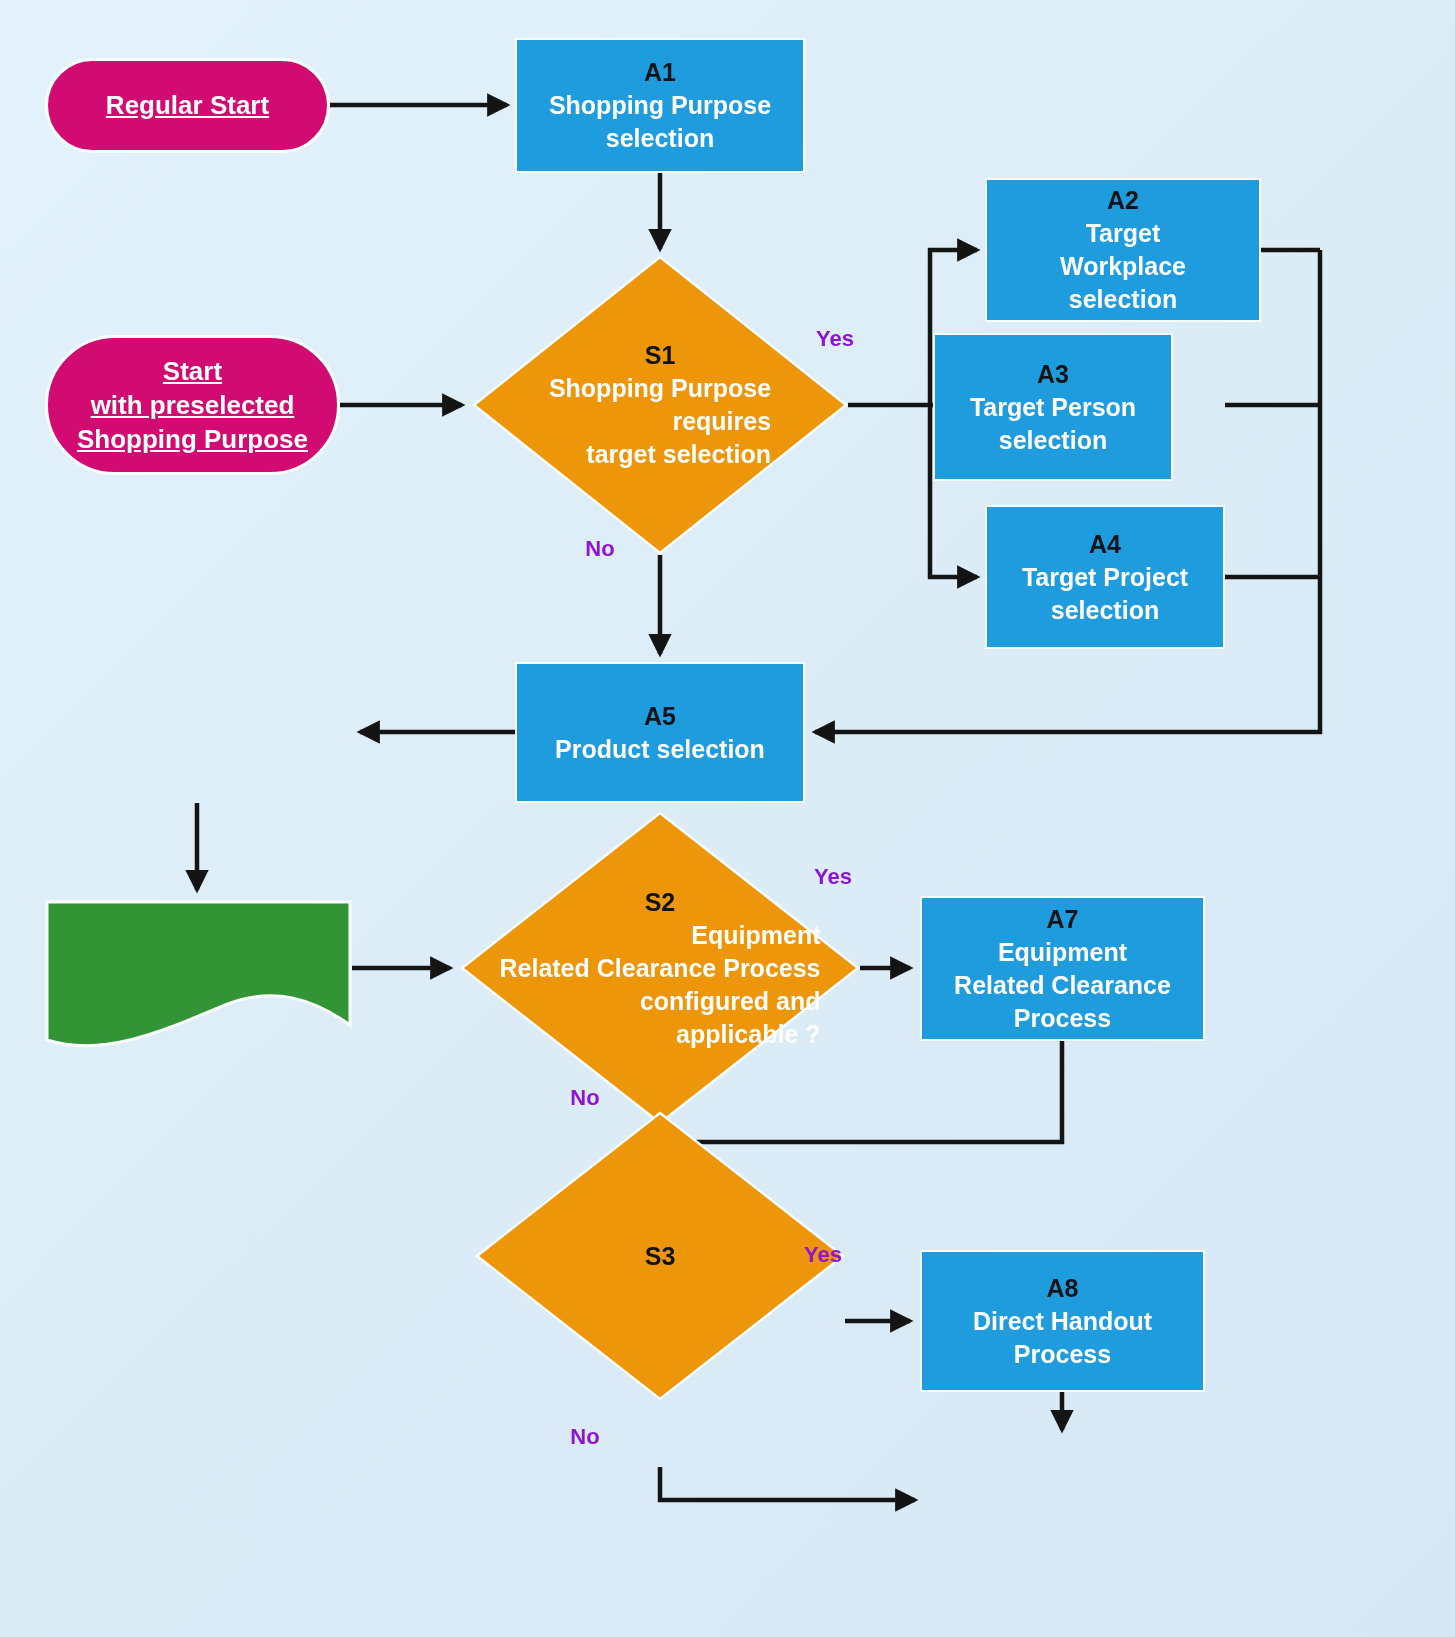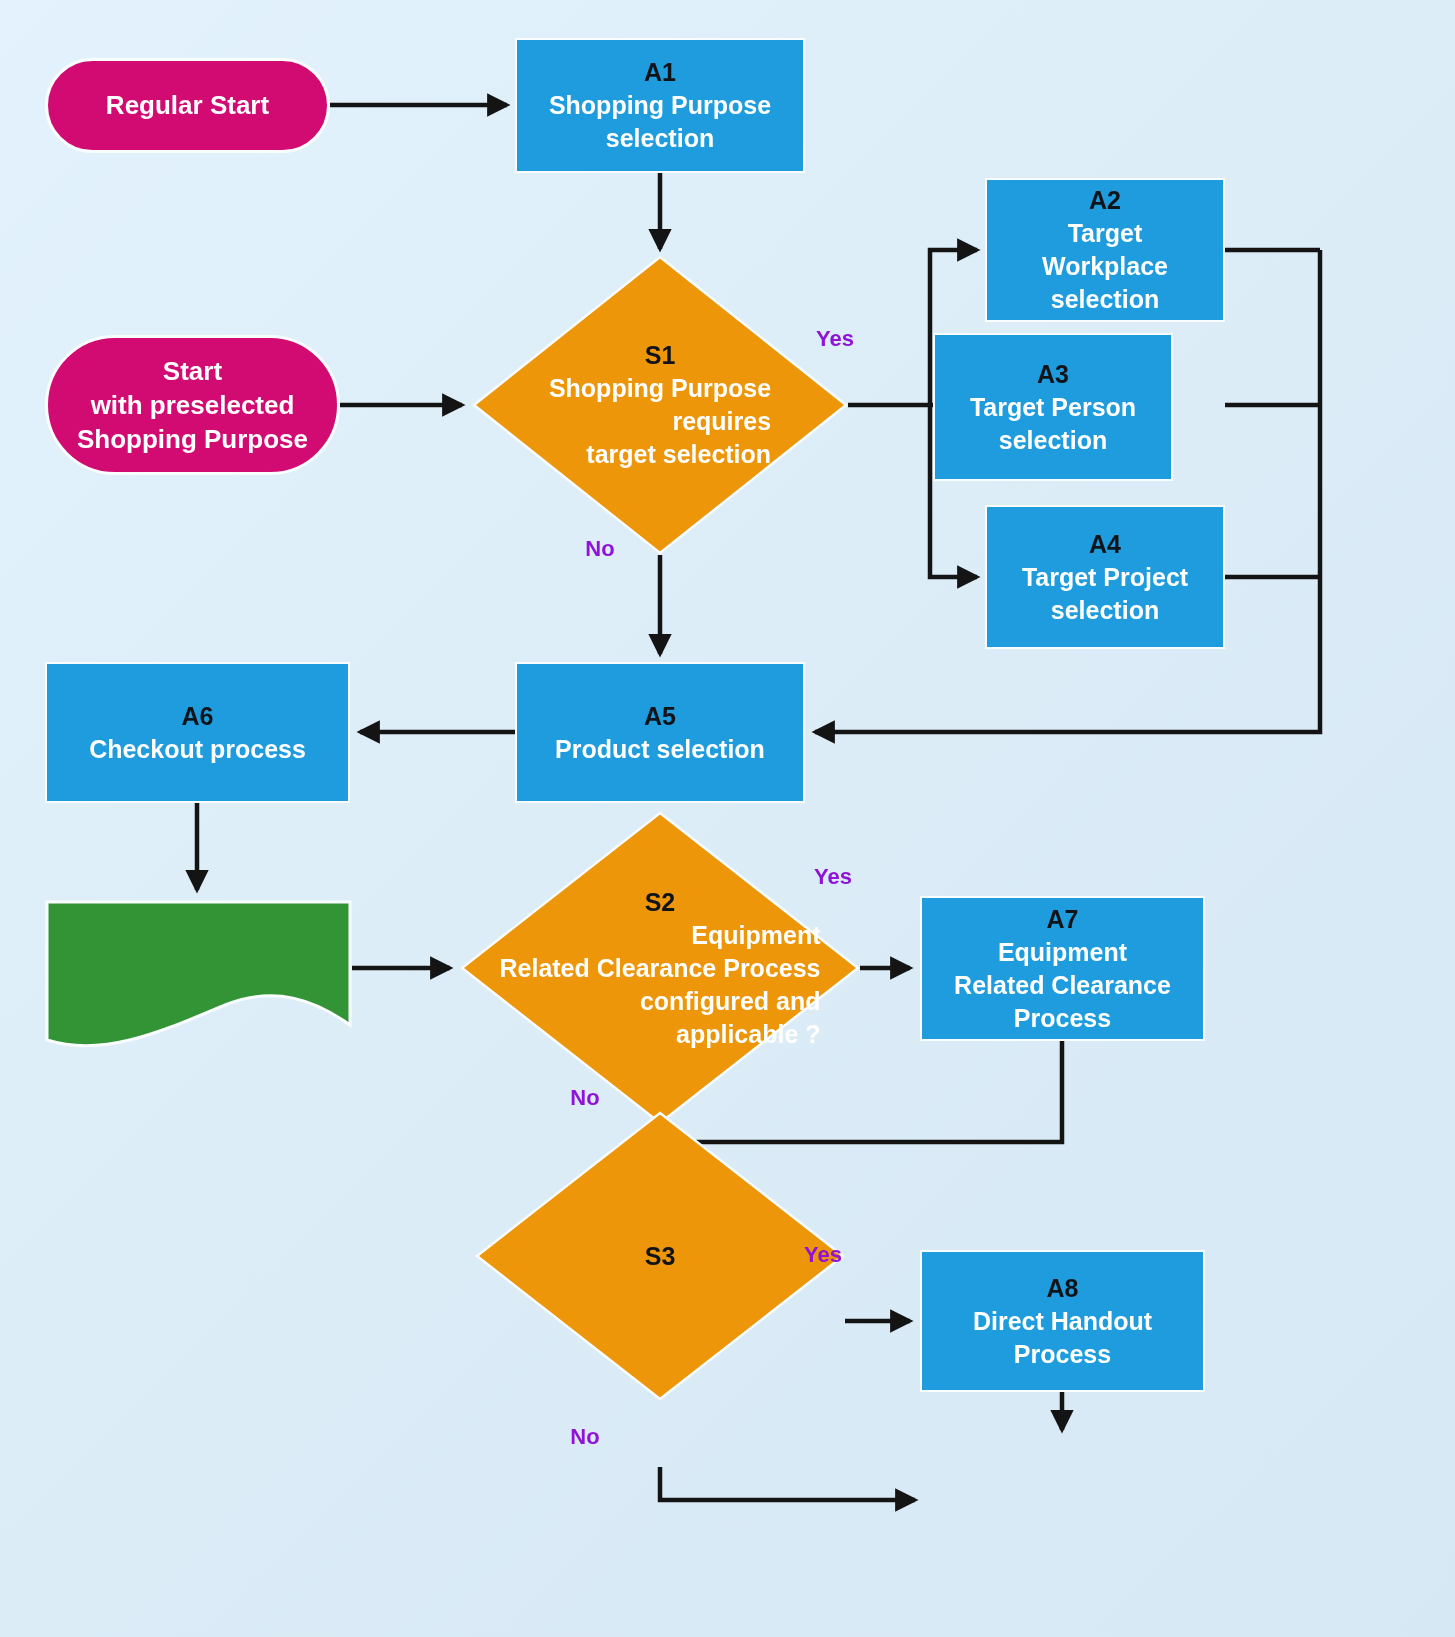--- a/index.html
+++ b/index.html
@@ -41,20 +41,21 @@
   .nlabel{
     color:#ffffff;font-weight:bold;font-size:25px;line-height:1.32;
     white-space:pre-line;
   }
   .pill{
     background:var(--terminal-pink);
     border:3px solid var(--shape-outline-white);
     border-radius:70px;
     color:#fff;font-weight:bold;font-size:26px;line-height:1.32;
     white-space:pre-line;
+    text-decoration:underline;
   }
   .shape-svg{position:absolute;inset:0;width:100%;height:100%;}
   .diamond polygon{
     fill:var(--decision-orange);
     stroke:var(--shape-outline-white);stroke-width:2.5;
   }
   .doc path.docshape{
     fill:var(--document-green);
     stroke:var(--shape-outline-white);stroke-width:3;
   }
@@ -111,21 +112,21 @@
 Shopping Purpose</span>
   </div>
 
 
   <div class="node box" style="left:515px;top:38px;width:290px;height:135px">
     <span class="nid">A1</span>
     <span class="nlabel">Shopping Purpose
 selection</span>
   </div>
 
-  <div class="node box" style="left:985px;top:178px;width:240px;height:144px">
+  <div class="node box" style="left:985px;top:178px;width:276px;height:144px">
     <span class="nid">A2</span>
     <span class="nlabel">Target
 Workplace
 selection</span>
   </div>
 
   <div class="node box" style="left:933px;top:333px;width:240px;height:148px">
     <span class="nid">A3</span>
     <span class="nlabel">Target Person
 selection</span>
@@ -135,24 +136,20 @@
     <span class="nid">A4</span>
     <span class="nlabel">Target Project
 selection</span>
   </div>
 
   <div class="node box" style="left:515px;top:662px;width:290px;height:141px">
     <span class="nid">A5</span>
     <span class="nlabel">Product selection</span>
   </div>
 
-  <div class="node box" style="left:45px;top:662px;width:305px;height:141px">
-    <span class="nid">A6</span>
-    <span class="nlabel">Checkout process</span>
-  </div>
 
   <div class="node box" style="left:920px;top:896px;width:285px;height:145px">
     <span class="nid">A7</span>
     <span class="nlabel">Equipment
 Related Clearance
 Process</span>
   </div>
 
   <div class="node box" style="left:920px;top:1250px;width:285px;height:142px">
     <span class="nid">A8</span>

